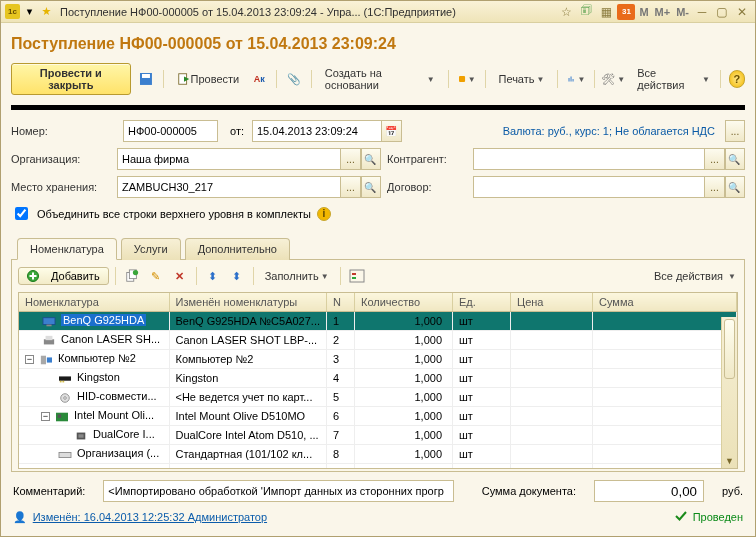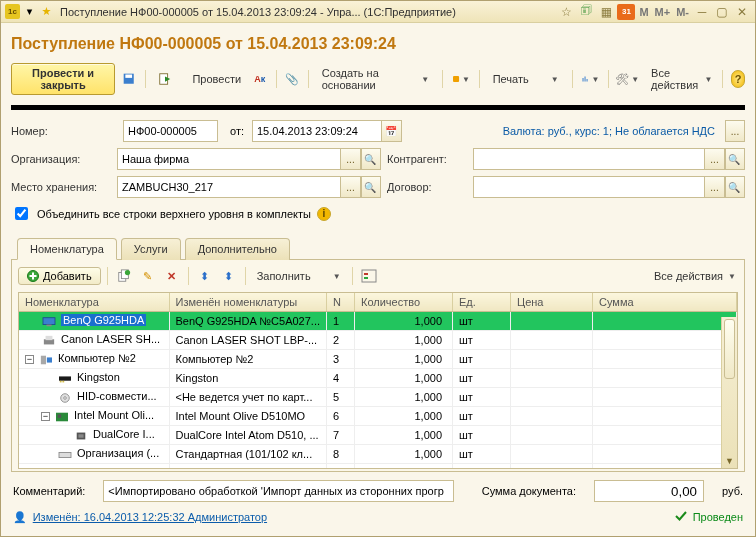--- a/index.html
+++ b/index.html
@@ -45,47 +45,47 @@
     border-radius: 3px;
     padding: 3px 10px;
     font-size: 11px;
     color: #333;
     font-weight: bold;
     box-shadow: inset 0 1px 0 #fffbe0;
   }
   .tlb-btn {
     width: 20px; height: 20px; border:1px solid transparent; display:flex; align-items:center; justify-content:center; border-radius:2px;
   }
-  .tlb-txtbtn { display:flex; align-items:center; gap:20px; padding:2px 5px; border-radius:2px; color:#333;}
+  .tlb-txtbtn { display:flex; align-items:center; gap:0; padding:2px 5px; border-radius:2px; color:#333;}
   .sep { width:1px; height:18px; background:#e0d5a8; margin:0 2px; }
   .spacer { flex:1; }
   .form-rows { padding:10px 0 6px 0; }
   .form-row { display:flex; align-items:center; margin-bottom:6px; gap:6px;}
   .lbl { color:#333; min-width:100px; }
   .lbl-right { color:#333; min-width:80px; }
   .input {
     border:1px solid #c9bd92; background:#fff; height:22px; padding:0 4px; font:inherit;
   }
   .input-btn { width:20px; height:22px; border:1px solid #c9bd92; border-left:none; background:linear-gradient(#fdfbef,#f0e8c8); display:flex; align-items:center; justify-content:center; font-size:10px; color:#6b5a20;}
   .currency { color:#0a5aa6; text-align:right; flex:1; padding-right:4px;}
   .chk-row { display:flex; align-items:center; gap:6px; margin-bottom:8px;}
   .tabs { display:flex; border-bottom:1px solid #c9bd92; padding-left:6px; }
   .tab {
     padding:4px 12px; border:1px solid #c9bd92; border-bottom:none; margin-right:4px; border-radius:4px 4px 0 0;
     background:linear-gradient(#f7f0d6,#ece1b8); color:#333; position:relative; top:1px;
   }
   .tab.active { background:#fbf7e9; font-weight:normal; border-bottom:1px solid #fbf7e9; }
   .tab-body { border:1px solid #c9bd92; border-top:none; background:#fbf7e9; padding:6px 6px 2px 6px; }
   .toolbar2 { display:flex; align-items:center; gap:4px; padding-bottom:6px; }
-  .add-btn { display:flex; align-items:center; gap:4px; background:linear-gradient(#fefde8,#f2ebc8); border:1px solid #c9bd92; border-radius:3px; padding:2px 8px; }
+  .add-btn { display:flex; align-items:center; gap:12px; background:linear-gradient(#fefde8,#f2ebc8); border:1px solid #c9bd92; border-radius:3px; padding:2px 8px; }
   .grid-wrap { border:1px solid #c9bd92; height:177px; overflow:hidden; position:relative; background:#fff; }
   table { border-collapse:collapse; width:100%; font-size:11px; }
   thead th { background:linear-gradient(#fbf6dd,#f0e7c2); border-right:1px solid #d9cfa0; border-bottom:1px solid #c9bd92; padding:3px 6px; text-align:left; color:#555; font-weight:normal;}
   tbody td { border-right:1px solid #eee; border-bottom:1px solid #eee; padding:2px 6px; height:19px; white-space:nowrap; overflow:hidden; text-overflow:ellipsis; }
-  tr.sel td { background:#22c55e; }
+  tr.sel td { background:#0f766e; }
   tr.sel td:first-child .cell-label { background:#1a6fce; color:#fff; padding:0 2px; }
   .num-col { text-align:right; padding-right:10px;}
   .tree-exp { display:inline-block; width:9px; height:9px; border:1px solid #888; background:#fff; font-size:9px; line-height:7px; text-align:center; margin-right:4px; cursor:pointer;}
   .ic { width:16px; height:12px; display:inline-block; vertical-align:middle; margin-right:4px;}
   .ic svg { width:16px; height:12px; }
   .vscroll { position:absolute; right:0; top:24px; width:16px; bottom:0; background:linear-gradient(#f6efd4,#ebe1b8); border-left:1px solid #d9cfa0;}
   .vscroll .thumb { position:absolute; left:2px; right:2px; top:2px; height:60px; background:linear-gradient(#fffef0,#f0e8c6); border:1px solid #c9bd92; border-radius:3px;}
   .vscroll .arr { position:absolute; left:0; right:0; height:14px; display:flex; align-items:center; justify-content:center; color:#7a6a2c; font-size:9px;}
   .footer { padding:8px 2px 0 2px; }
   .footer-row { display:flex; align-items:center; gap:18px; }

